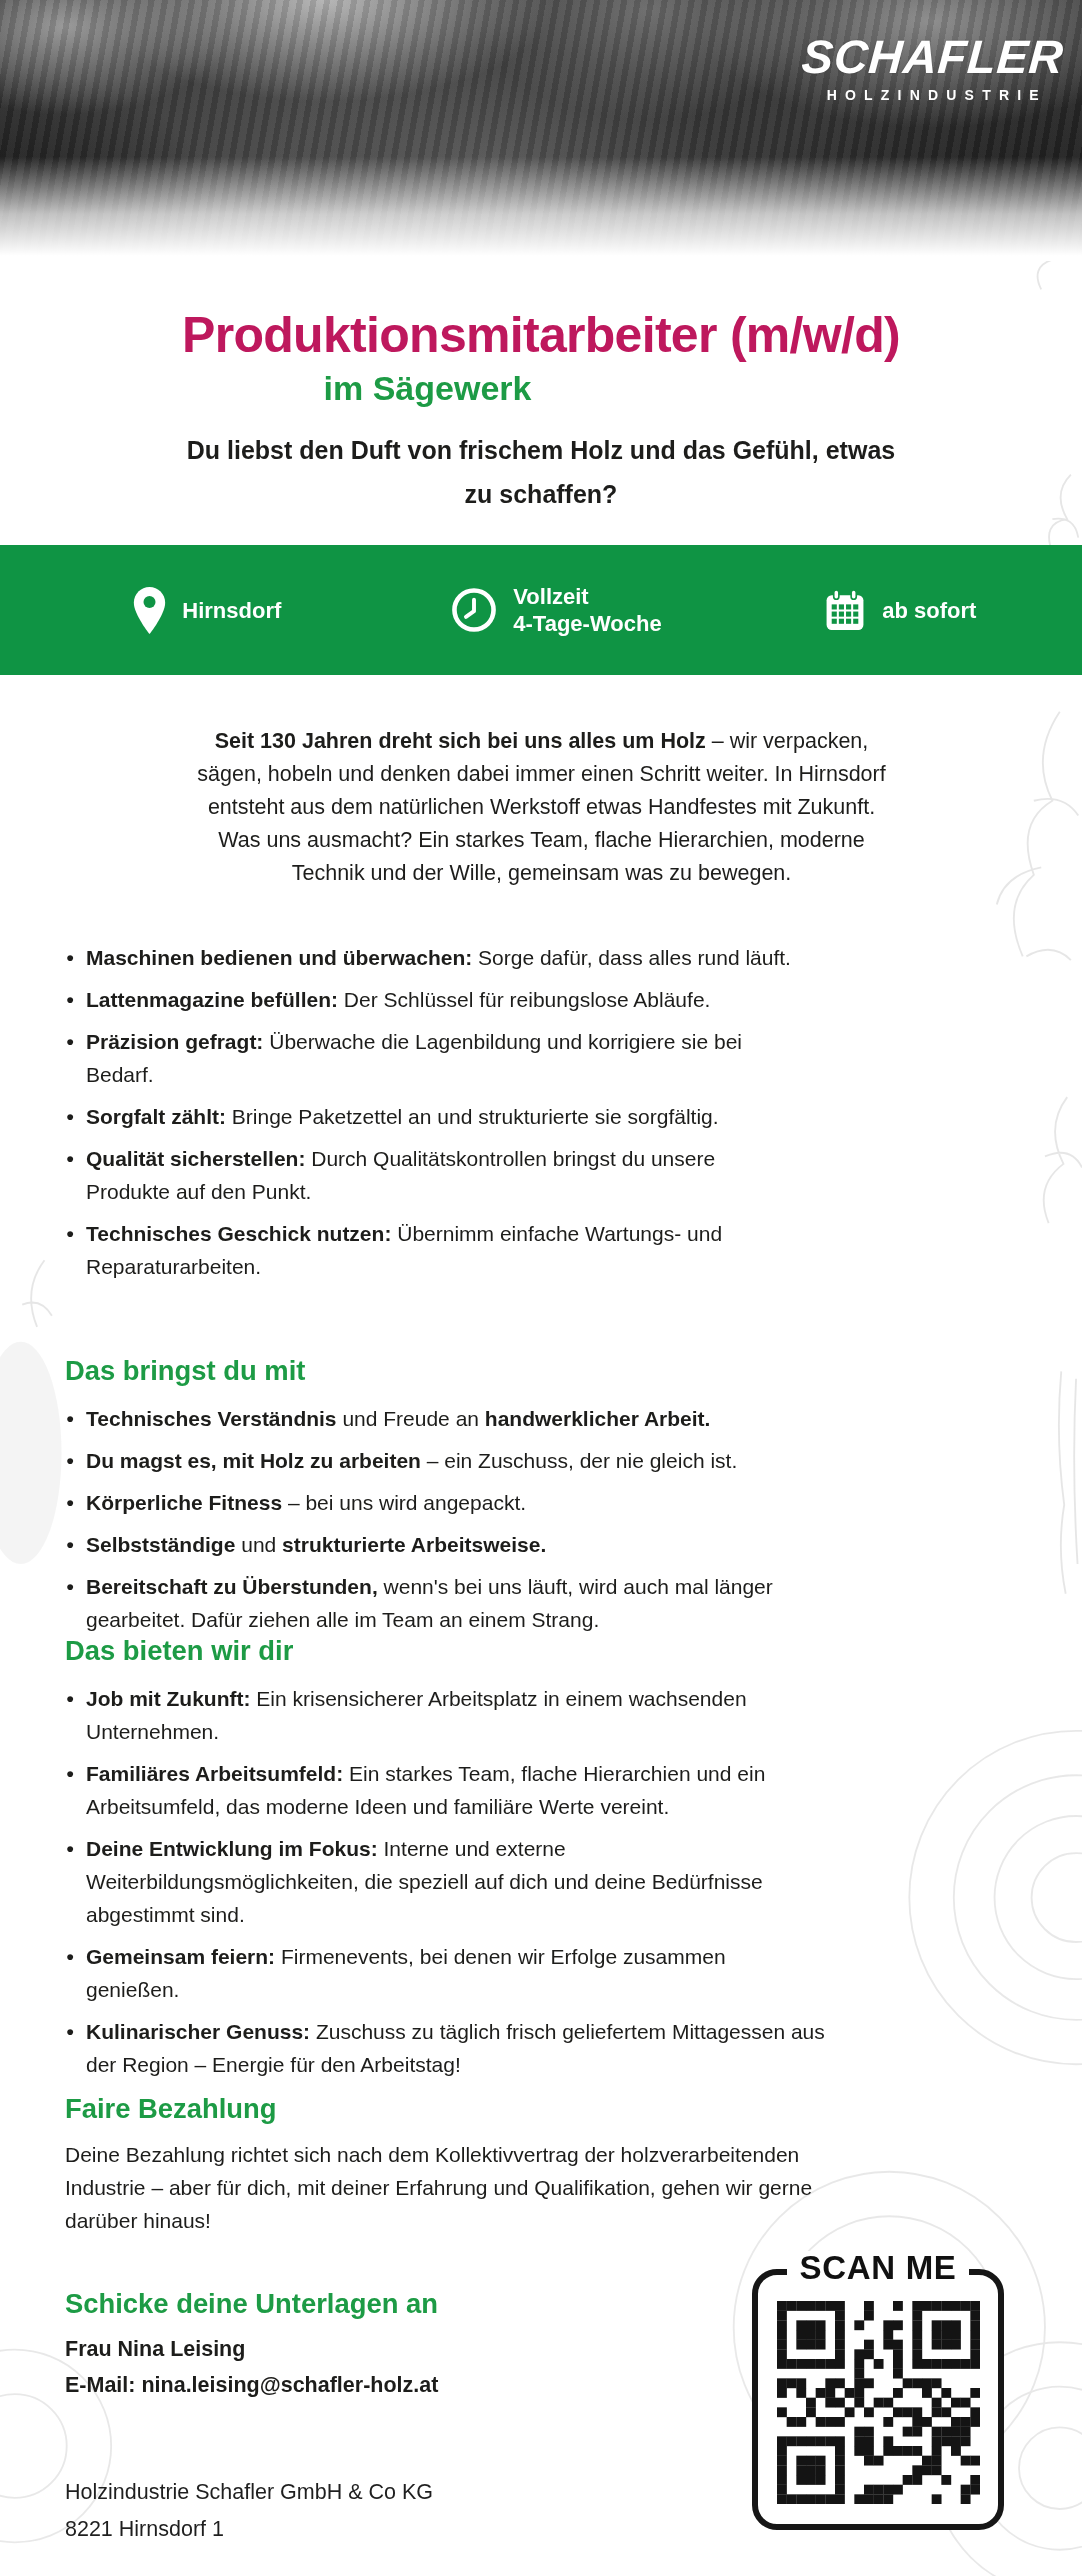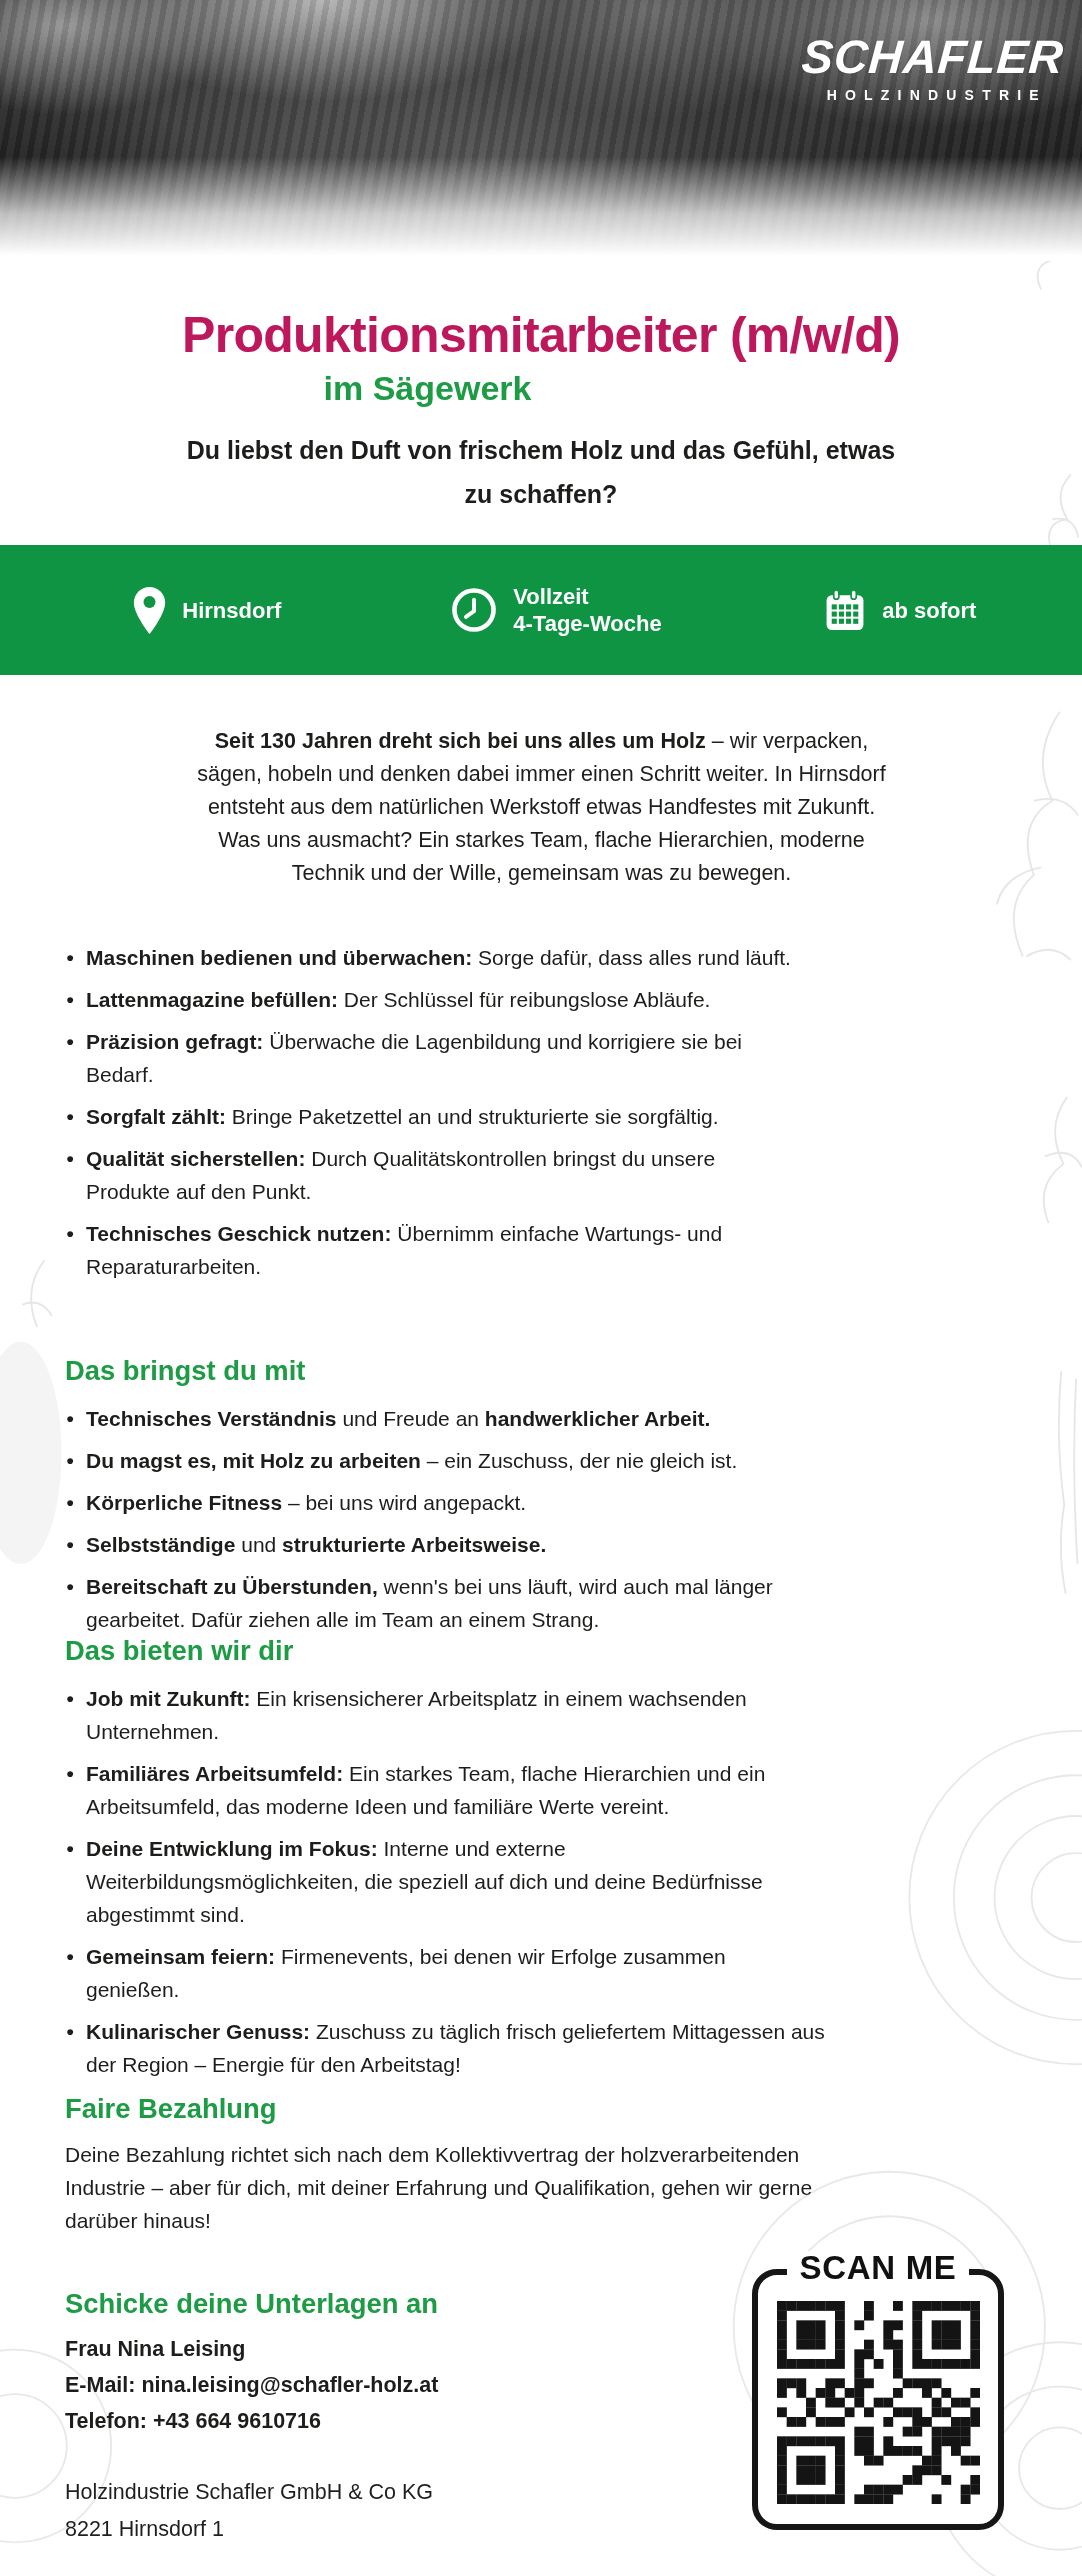--- a/index.html
+++ b/index.html
@@ -241,21 +241,20 @@
   <p>Deine Bezahlung richtet sich nach dem Kollektivvertrag der holzverarbeitenden
 Industrie – aber für dich, mit deiner Erfahrung und Qualifikation, gehen wir gerne
 darüber hinaus!</p>
 </section>
 
 <section class="contact">
   <h2>Schicke deine Unterlagen an</h2>
   <div class="lines">
       <div>Frau Nina Leising</div>
       <div>E-Mail: nina.leising@schafler-holz.at</div>
-      <div>Telefon: +43 664 9610716</div>
     </div>
 </section>
 
 <div class="footer">
     <div>Holzindustrie Schafler GmbH &amp; Co KG</div>
     <div>8221 Hirnsdorf 1</div>
   </div>
 
 <div class="qr-block">
   <div class="qr-label">SCAN ME</div>

